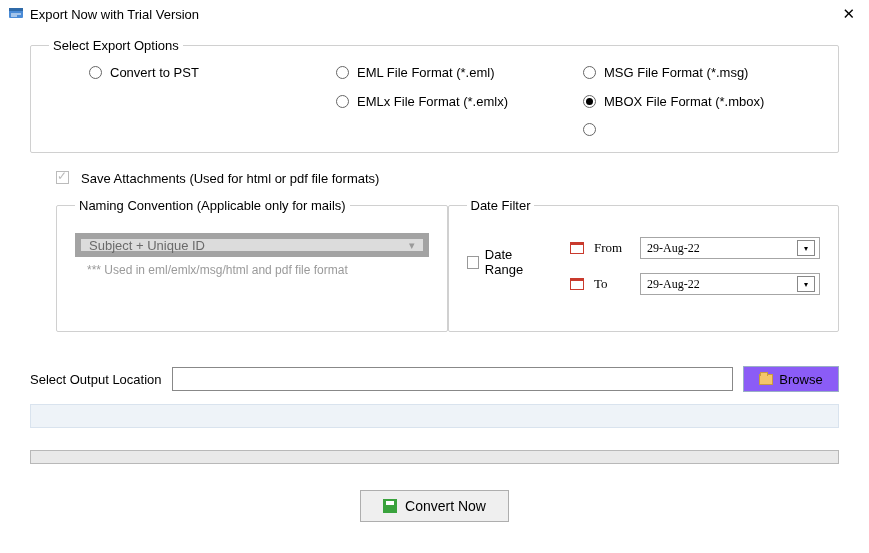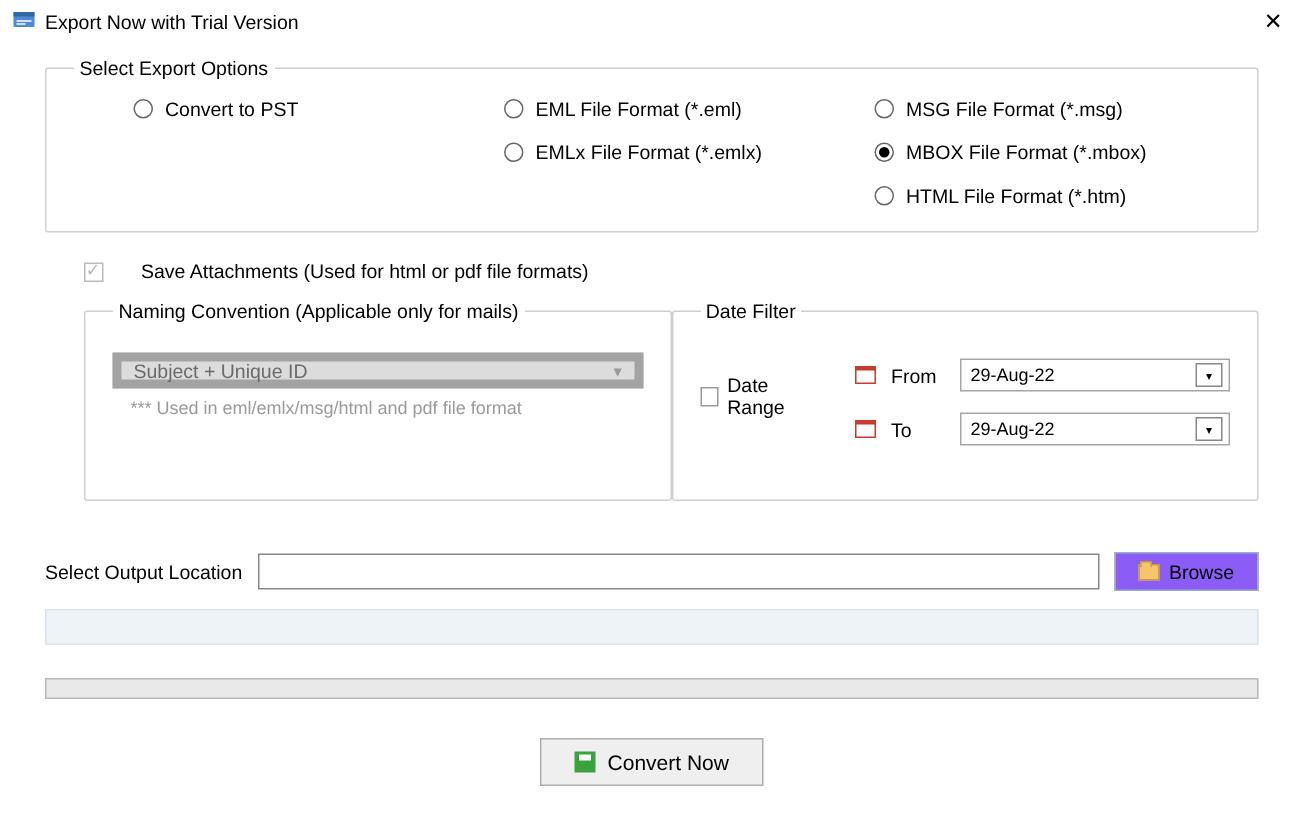--- a/index.html
+++ b/index.html
@@ -29,38 +29,38 @@
     margin: 0 0 18px 0;
     padding: 12px 18px 16px 18px;
   }
   legend { padding: 0 4px; font-size: 13px; }
   .options-grid { display: flex; gap: 10px; padding-left: 40px; }
   .col { flex: 1; display: flex; flex-direction: column; gap: 14px; }
   .radio-row { display: flex; align-items: center; gap: 8px; }
   .radio { width: 13px; height: 13px; border-radius: 50%; border: 1px solid #666; position: relative; display: inline-block; background:#fff; }
   .radio.checked::after { content:""; position:absolute; top:2px; left:2px; width:7px; height:7px; border-radius:50%; background:#000; }
   .radio.thin { border-width:1px; }
-  .attach-row { display:flex; align-items:flex-end; gap:25px; margin: 0 0 12px 26px; }
+  .attach-row { display:flex; align-items:flex-start; gap:12px; margin: 0 0 12px 26px; }
   .checkbox { width:13px; height:13px; border:1px solid #999; display:inline-block; position:relative; background:#fff; }
   .checkbox.checked { border-color:#8aa8c8; background:#fff; }
   .checkbox.checked::after { content:"✓"; position:absolute; top:-3px; left:0; font-size:12px; color:#9dbed8; }
   .checkbox.grayed { border-color:#bbb; }
   .checkbox.grayed::after { color:#bbb; }
   .two-col { display:flex; margin-left:26px; }
   .two-col fieldset { flex:1; }
   .naming-select {
     width: 100%; height:24px; background:#dcdcdc; border:6px solid #a3a3a3;
     display:flex; align-items:center; padding:0 8px; color:#6a6a6a; position:relative;
   }
   .naming-select .chev { position:absolute; right:8px; color:#9a9a9a; font-size:11px; }
   .naming-note { color:#9a9a9a; font-size:12px; margin-top:6px; padding-left:12px; }
   .date-filter-body { display:flex; align-items:flex-start; gap:20px; padding-top:12px; }
   .date-range-col { display:flex; align-items:center; gap:6px; margin-top:10px; }
   .date-rows { display:flex; flex-direction:column; gap:14px; }
-  .date-row { display:flex; align-items:center; gap:10px; }
+  .date-row { display:flex; align-items:center; gap:10px;font-family:Liberation Serif, serif; }
   .cal-icon { width:14px; height:12px; display:inline-block; position:relative; }
   .cal-icon::before { content:""; position:absolute; inset:0; border:1px solid #c93a2d; }
   .cal-icon::after { content:""; position:absolute; left:0; right:0; top:0; height:3px; background:#c93a2d; }
   .date-label { width:36px; }
   .date-picker {
     width:180px; height:22px; border:1px solid #a6a6a6; display:flex; align-items:center;
     padding:0 4px 0 6px; font-size:12px; background:#fff;
   }
   .date-picker .val { flex:1; }
   .date-picker .dp-btn { width:18px; height:16px; border:1px solid #888; display:flex; align-items:center; justify-content:center; font-size:8px; }
@@ -122,21 +122,20 @@
         <div class="radio-row">
           <span class="radio"></span>
           <span>MSG File Format (*.msg)</span>
         </div>
         <div class="radio-row">
           <span class="radio checked"></span>
           <span>MBOX File Format (*.mbox)</span>
         </div>
         <div class="radio-row">
           <span class="radio"></span>
-          <span>HTML File  Format (*.htm)</span>
         </div>
       </div>
     </div>
   </fieldset>
 
   <div class="attach-row">
     <span class="checkbox checked grayed"></span>
     <span>Save Attachments (Used for html or pdf file formats)</span>
   </div>
 

